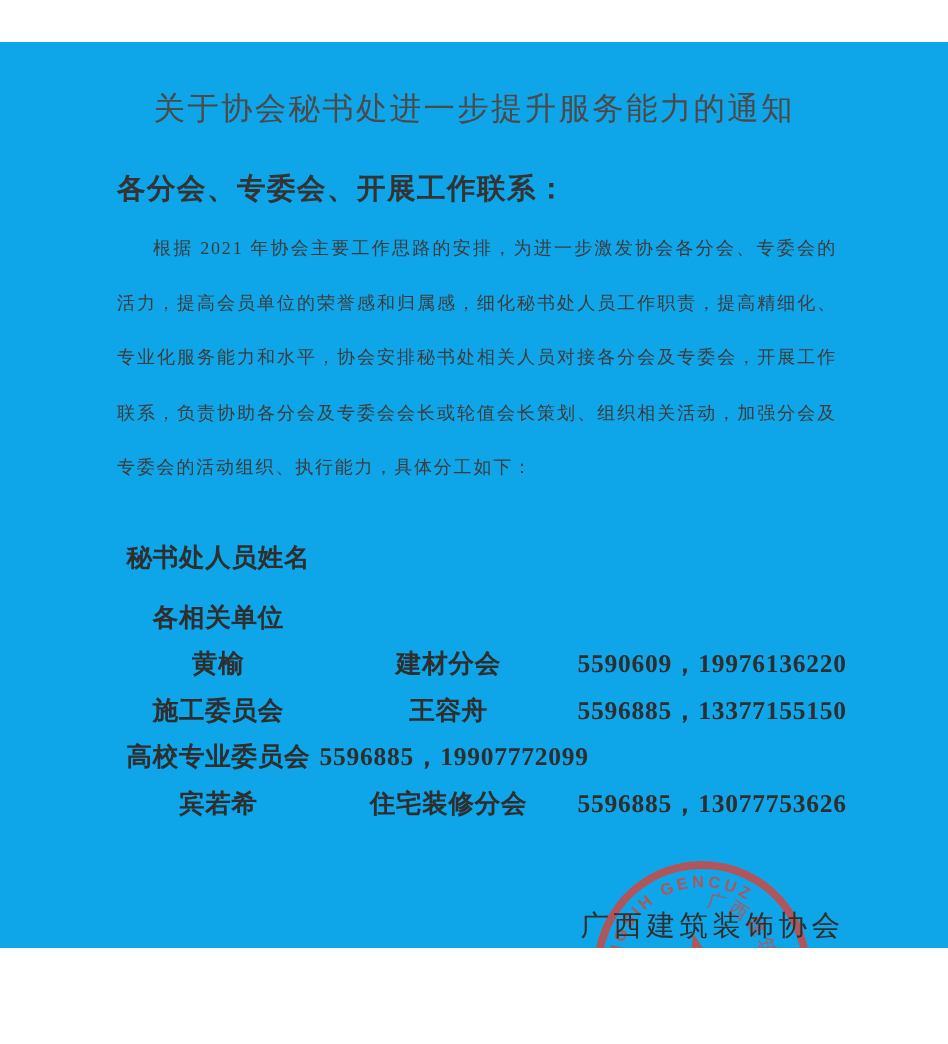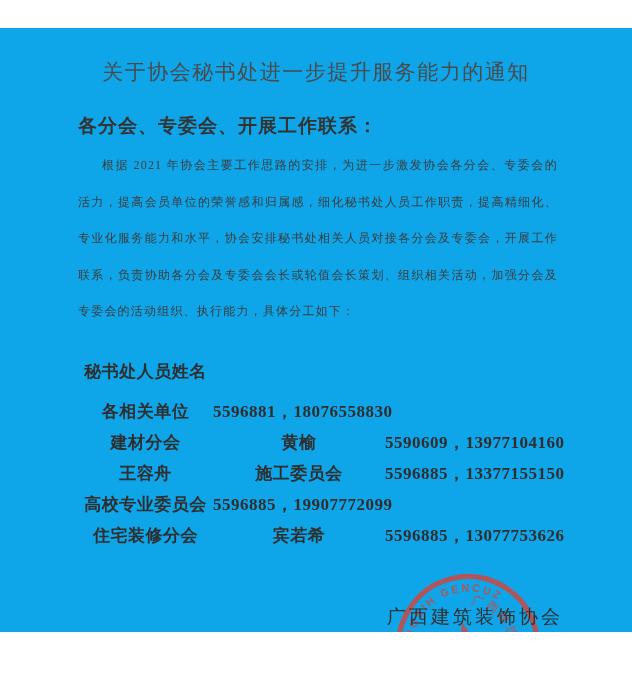--- a/index.html
+++ b/index.html
@@ -94,39 +94,38 @@
   <div class="salutation">各分会、专委会、开展工作联系：</div>
 
   <div class="body-paragraph">根据 2021 年协会主要工作思路的安排，为进一步激发协会各分会、专委会的活力，提高会员单位的荣誉感和归属感，细化秘书处人员工作职责，提高精细化、专业化服务能力和水平，协会安排秘书处相关人员对接各分会及专委会，开展工作联系，负责协助各分会及专委会会长或轮值会长策划、组织相关活动，加强分会及专委会的活动组织、执行能力，具体分工如下：</div>
 
   <div class="assign-table">
     <div class="trow head">
       <div class="tcell">秘书处人员姓名</div>
     </div>
     <div class="trow">
       <div class="tcell">各相关单位</div>
-      <div class="tcell">5596881，18076558830</div>
     </div>
     <div class="trow">
+      <div class="tcell">黄榆</div>
       <div class="tcell">建材分会</div>
-      <div class="tcell">黄榆</div>
-      <div class="tcell">5590609，13977104160</div>
+      <div class="tcell">5590609，19976136220</div>
     </div>
     <div class="trow">
+      <div class="tcell">施工委员会</div>
       <div class="tcell">王容舟</div>
-      <div class="tcell">施工委员会</div>
       <div class="tcell">5596885，13377155150</div>
     </div>
     <div class="trow">
       <div class="tcell">高校专业委员会</div>
       <div class="tcell">5596885，19907772099</div>
     </div>
     <div class="trow">
+      <div class="tcell">宾若希</div>
       <div class="tcell">住宅装修分会</div>
-      <div class="tcell">宾若希</div>
       <div class="tcell">5596885，13077753626</div>
     </div>
   </div>
 
   <div class="signature">
     <svg class="seal" viewBox="0 0 160 160" xmlns="http://www.w3.org/2000/svg">
       <defs>
         <path id="arcLatin" d="M 25,103 A 59,59 0 1 1 135,103" fill="none"></path>
         <path id="arcCjk" d="M 91.4,37.5 A 44,44 0 0 1 91.4,122.5" fill="none"></path>
       </defs>

